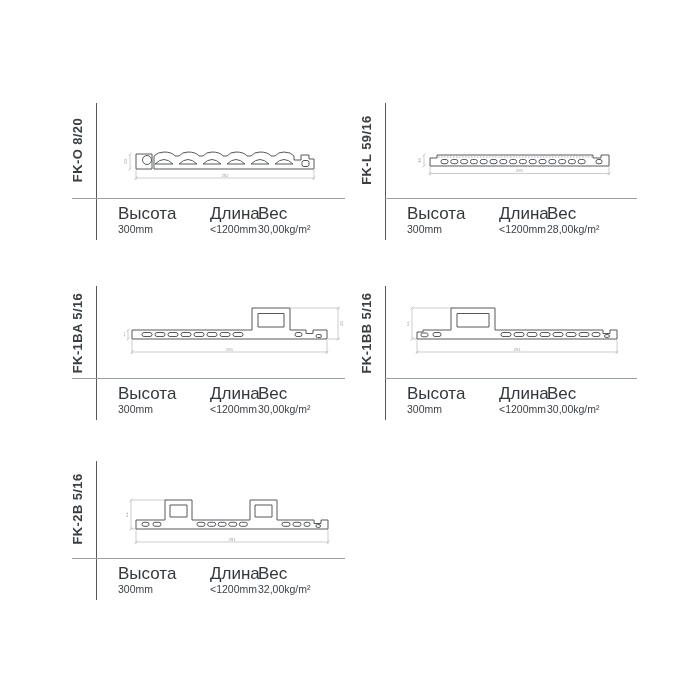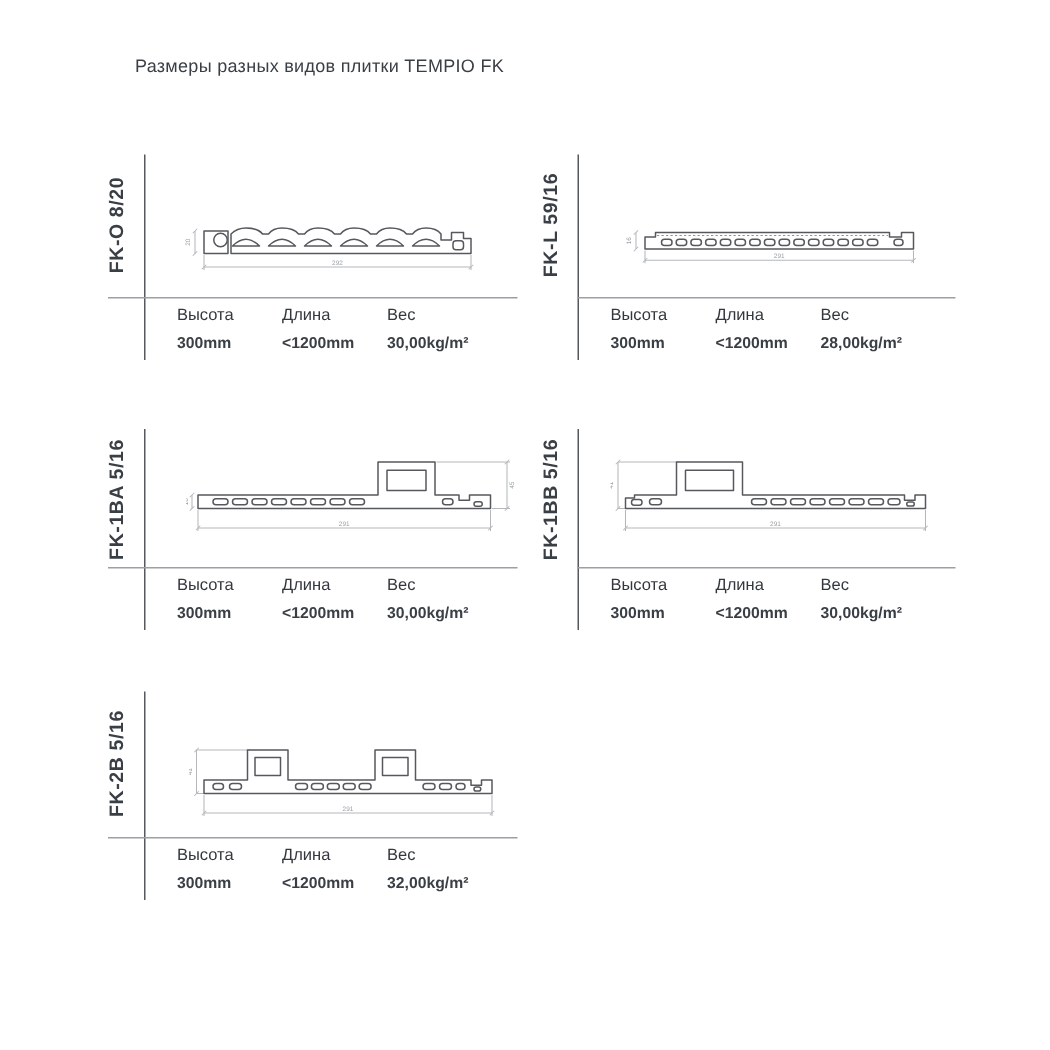--- a/index.html
+++ b/index.html
@@ -7,35 +7,34 @@
         font-family:"Liberation Sans",sans-serif;color:#3a3f46;}
   .title{position:absolute;left:90px;top:37px;font-size:12px;letter-spacing:.2px;color:#3a3f46;}
   .panel{position:absolute;}
   .vline{position:absolute;left:34px;top:0;width:1px;background:#55585c;}
   .hline{position:absolute;height:1px;background:#9aa0a5;}
   .vlabel{position:absolute;left:-29px;top:38px;width:90px;height:18px;line-height:18px;
           text-align:center;transform:rotate(-90deg);font-size:13px;font-weight:bold;
           letter-spacing:.4px;white-space:nowrap;color:#3a3f46;}
   .drawing{position:absolute;}
   .thead,.tvals{position:absolute;left:0;width:100%;height:14px;}
-  .thead .c{font-size:11px;color:#33383e;}
-  .tvals .c{font-size:10.5px;color:#3a3f46;font-weight:bold;}
+  .thead .c{font-size:17px;color:#33383e;}
+  .tvals .c{font-size:10.5px;color:#3a3f46;}
   .c{position:absolute;white-space:nowrap;}
-  .c1{left:56px}.c2{left:126px}.c3{left:196px}
+  .c1{left:56px}.c2{left:148px}.c3{left:196px}
   svg .p{fill:#ffffff;stroke:#55585c;stroke-width:1;stroke-linejoin:round;}
   svg .d{stroke:#b4b8bb;stroke-width:.7;fill:none;}
   svg .z{stroke:#8d9194;stroke-width:.7;stroke-dasharray:1.5 1.5;fill:none;}
   svg .t{fill:#9aa0a5;font-size:4.3px;font-family:"Liberation Sans",sans-serif;}
 </style>
 </head>
 <body>
 
 <div class="page">
 
-  <div class="title">Размеры разных видов плитки TEMPIO FK</div>
 
   <section class="panel" style="left:62px;top:103px;width:283px;height:137px">
     <div class="vline" style="height:137px"></div>
     <div class="vlabel">FK-O 8/20</div>
     <svg class="drawing" style="left:60px;top:40px" width="200" height="44" viewBox="0 0 200 44">
       <line class="d" x1="8" y1="11" x2="8" y2="26"></line>
       <line class="d" x1="6.5" y1="12.5" x2="9.5" y2="9.5"></line>
       <line class="d" x1="6.5" y1="27.5" x2="9.5" y2="24.5"></line>
       <text class="t" x="4.5" y="18.5" text-anchor="middle" transform="rotate(-90 4.5 18.5)">20</text>
       <path class="p" d="M14 11 L30 11 L30 26 L14 26 Z"></path>

